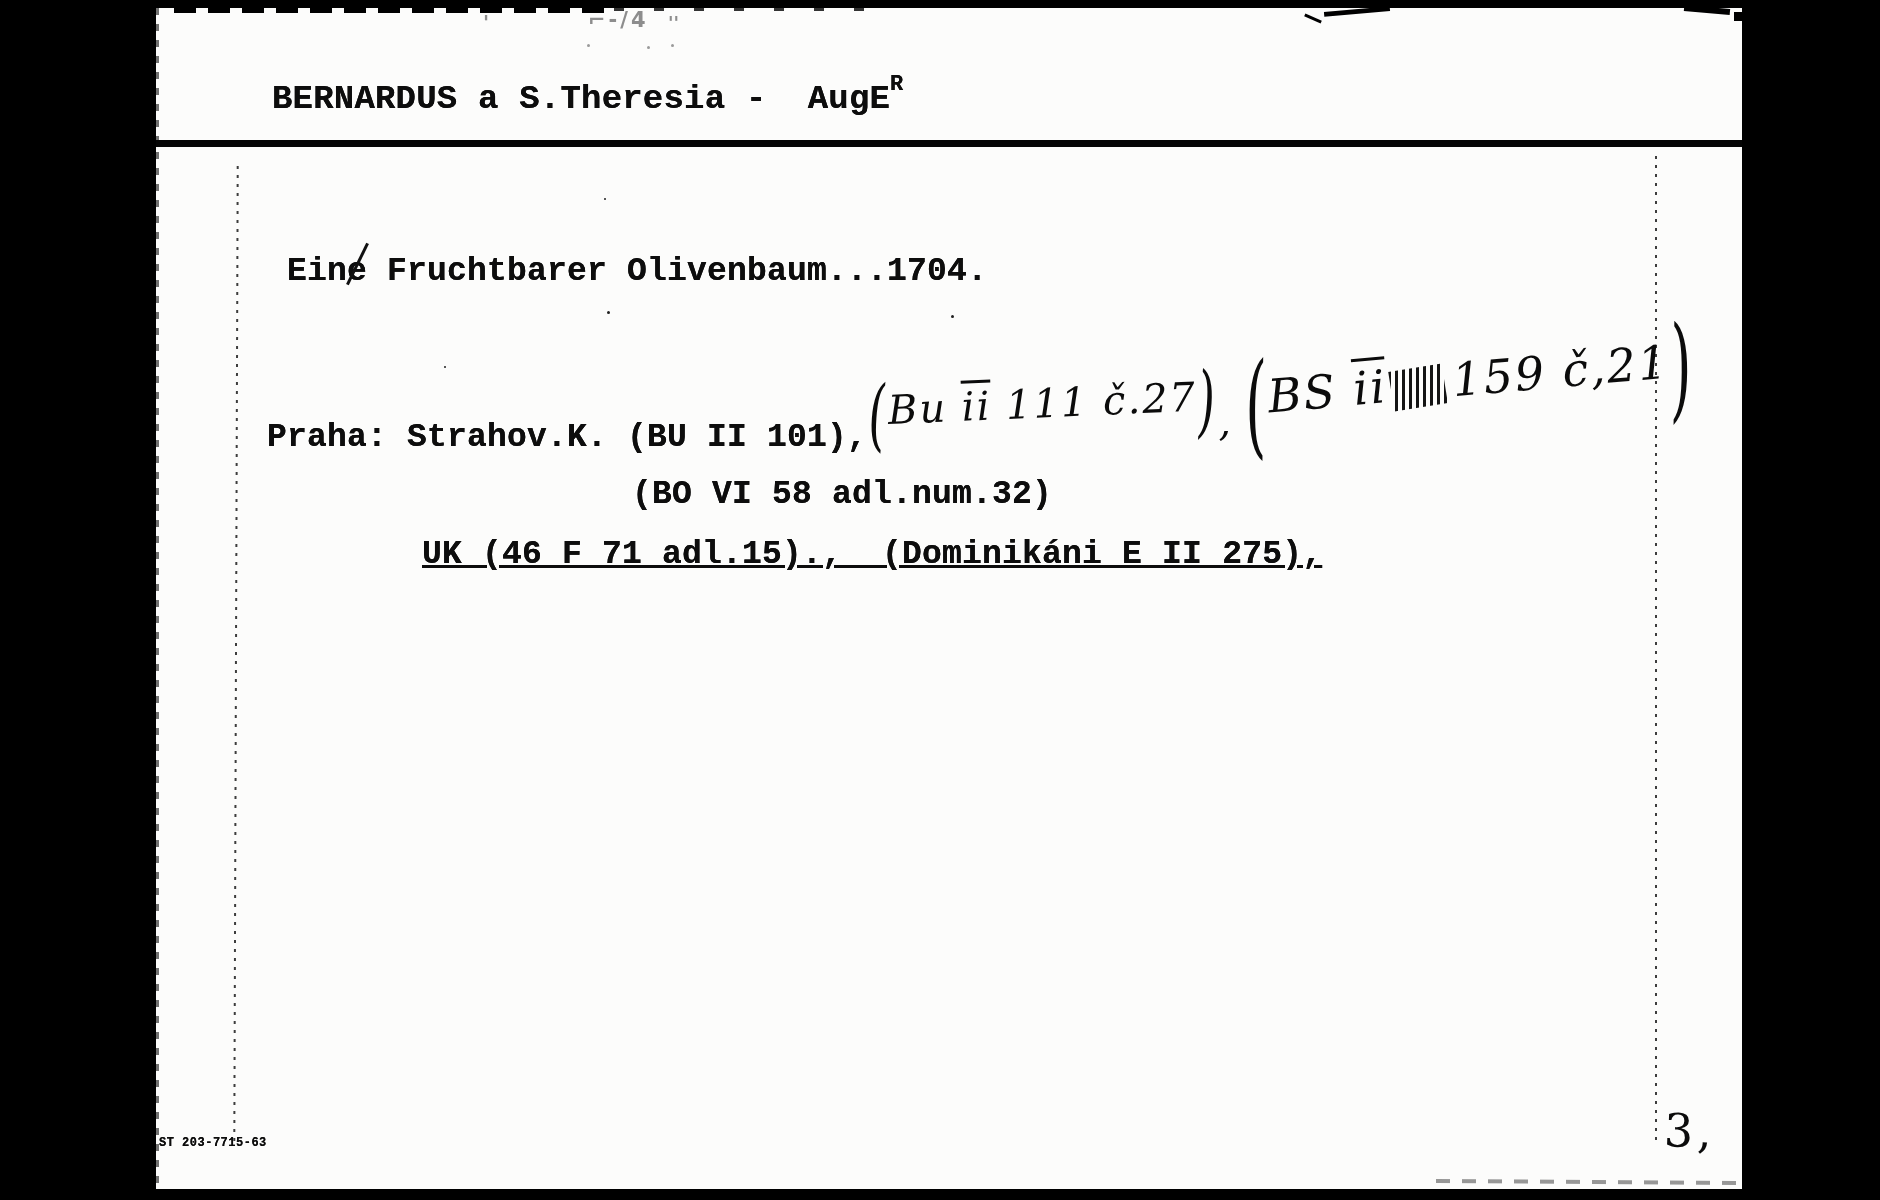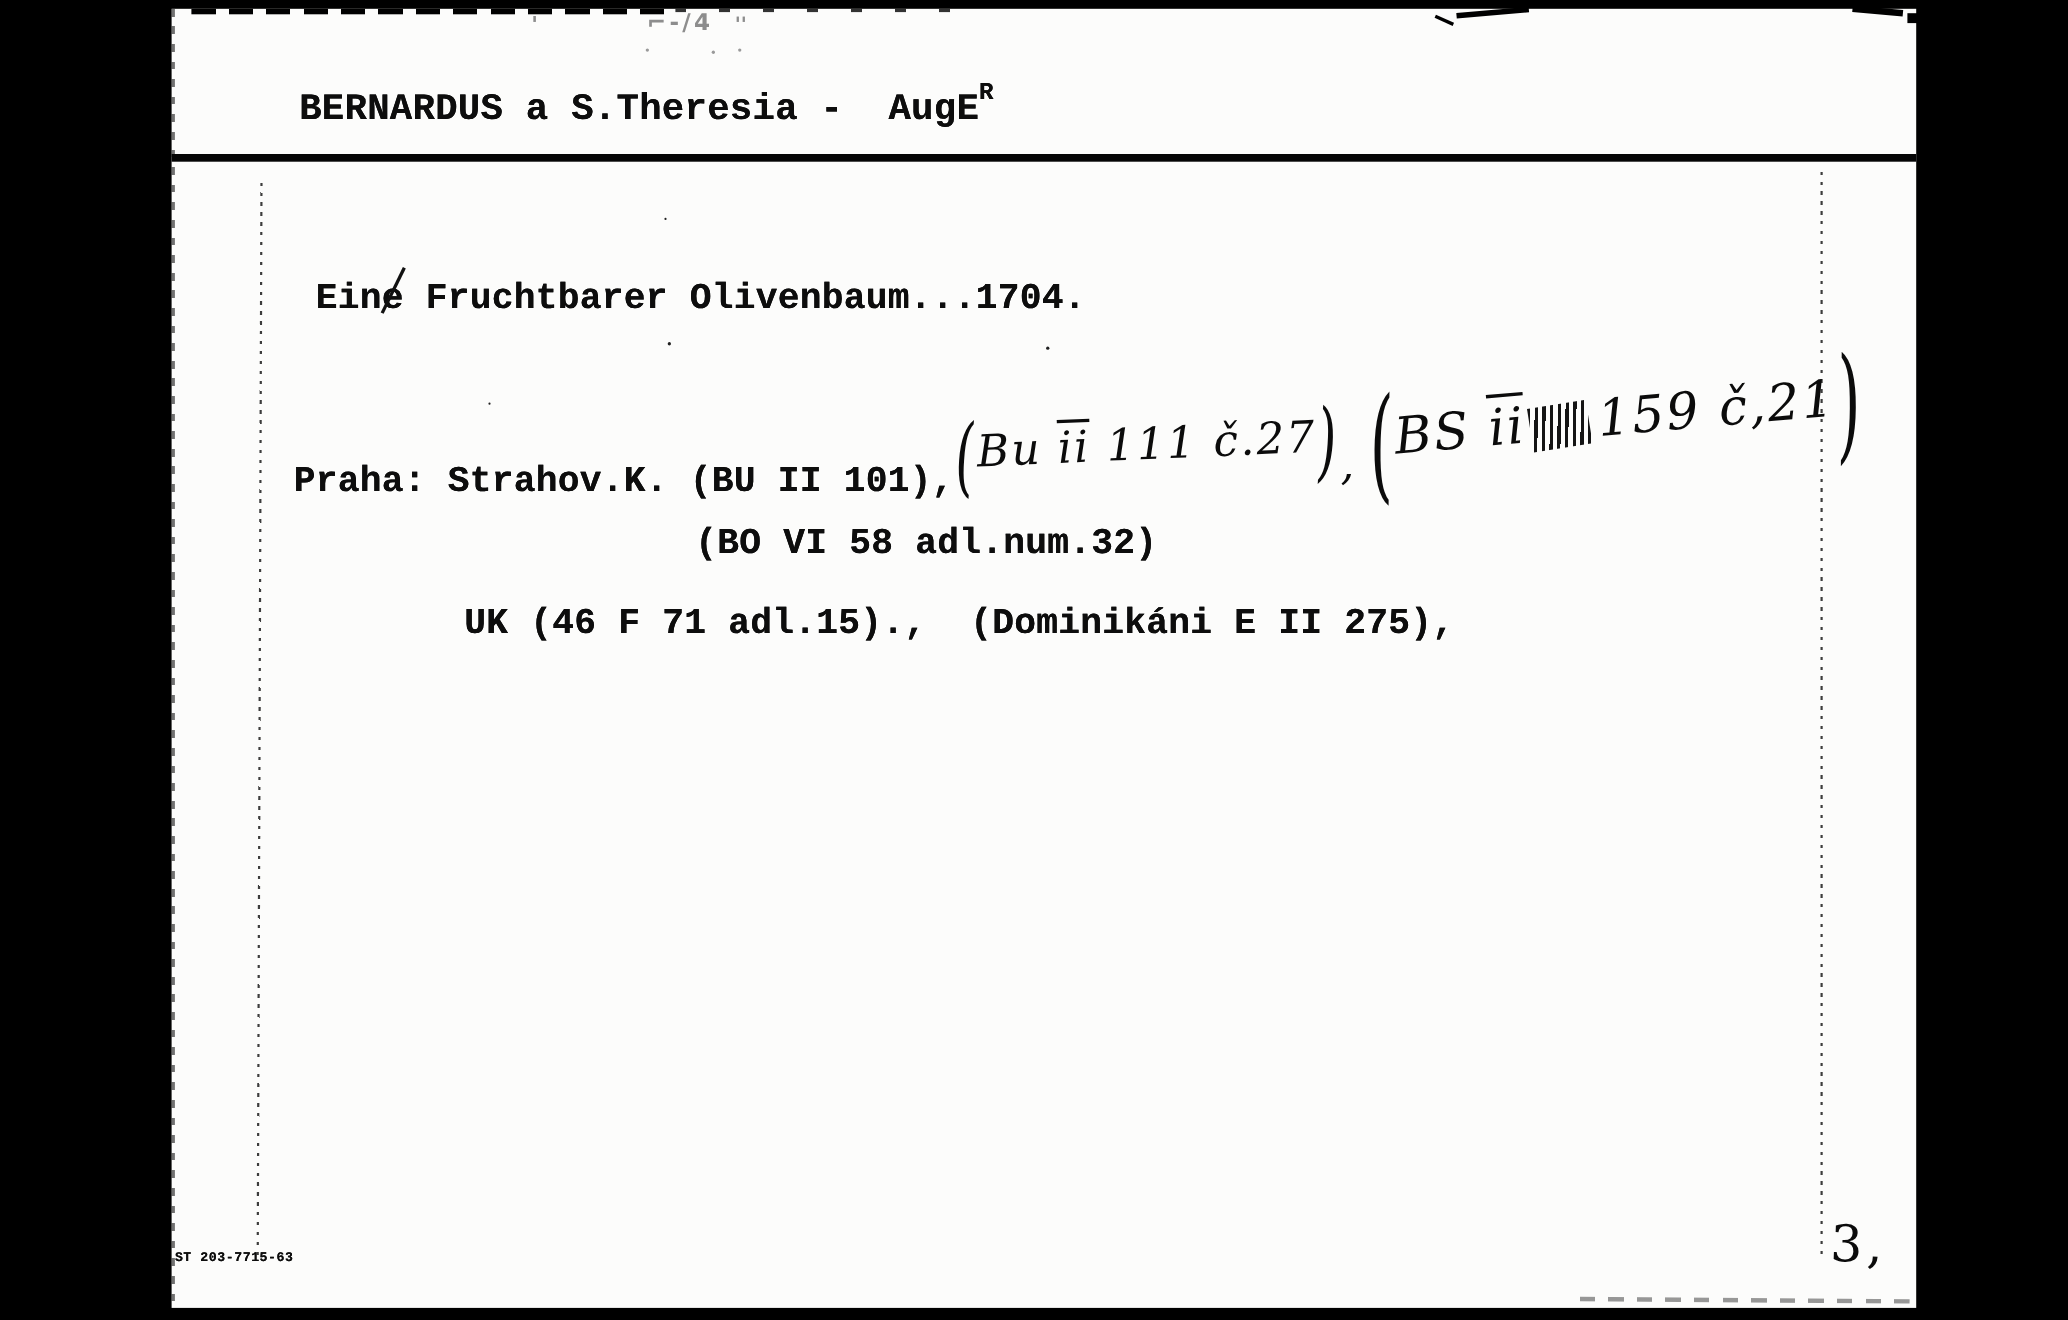--- a/index.html
+++ b/index.html
@@ -30,21 +30,21 @@
   .pdot{position:absolute;width:3px;height:3px;background:#9a9a9a;border-radius:50%;}
 
   
   .typed{position:absolute;font-weight:700;white-space:pre;font-size:33px;
          text-shadow:0 0 .6px #111;letter-spacing:.2px;}
   .heading{left:116px;top:64px;font-size:34px;}
   .heading sup{font-size:22px;vertical-align:18px;}
   .line-title{left:115px;top:245px;margin-left:16px;}
   .line-praha{left:111px;top:395px;margin-top:16px;}
   .line-bo{left:476px;top:468px;}
-  .line-uk{left:266px;top:540px;}
+  .line-uk{left:266px;top:528px;text-decoration:underline;}
   .footer-code{left:3px;top:1128px;font-size:12px;letter-spacing:.5px;}
 
   .struck{position:relative;display:inline-block;}
   .struck::after{content:'';position:absolute;left:9px;top:-12px;width:3px;height:46px;
                  background:#111;transform:rotate(26deg);}
 
   .rule{position:absolute;left:0;top:132px;width:1586px;height:7px;background:#050505;}
   .dotline{position:absolute;width:2px;opacity:.85;
     background:repeating-linear-gradient(180deg,#1b1b1b 0 3px,transparent 3px 9px);}
   .dot-left{left:79px;top:158px;height:975px;transform:rotate(.2deg);}

